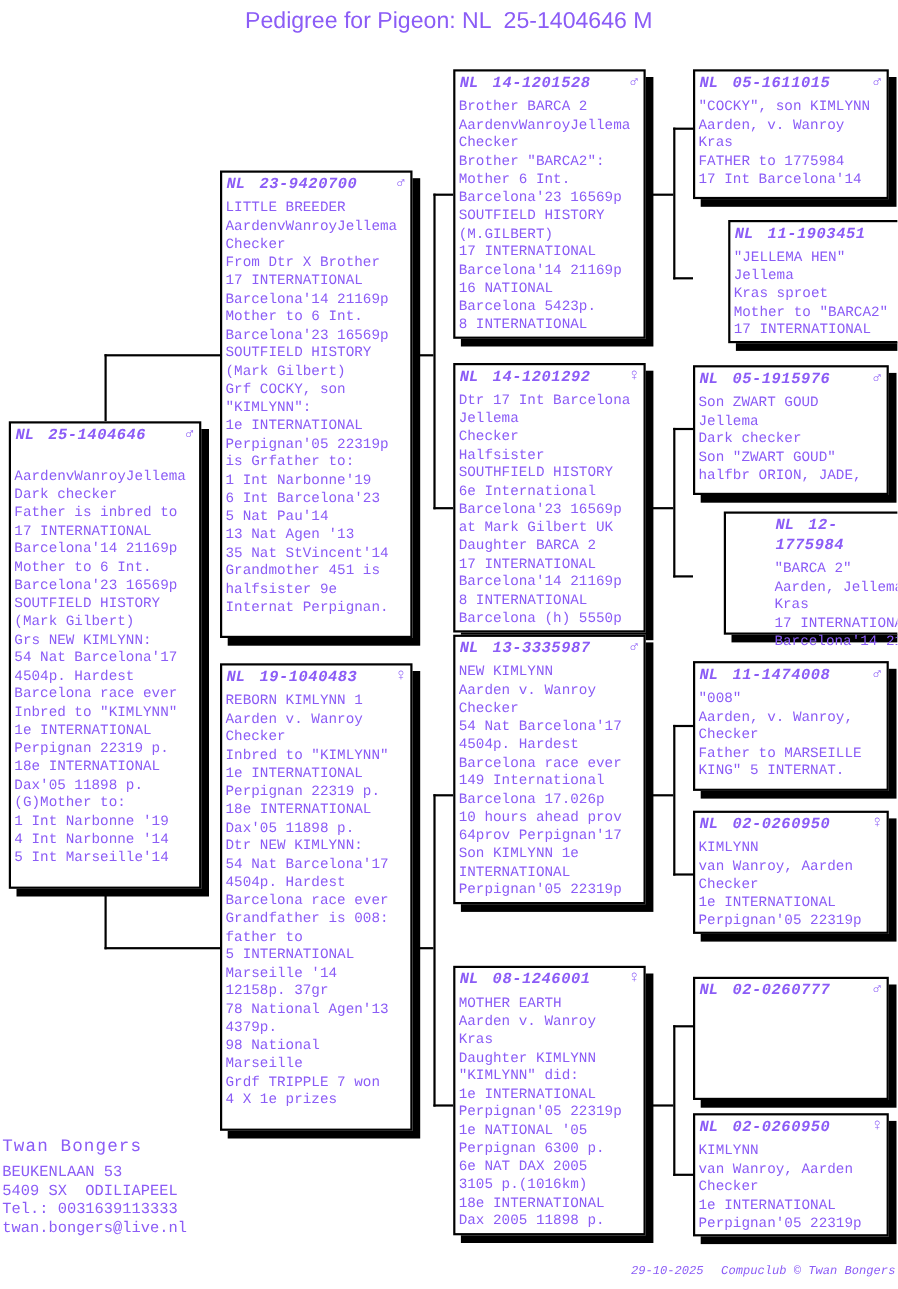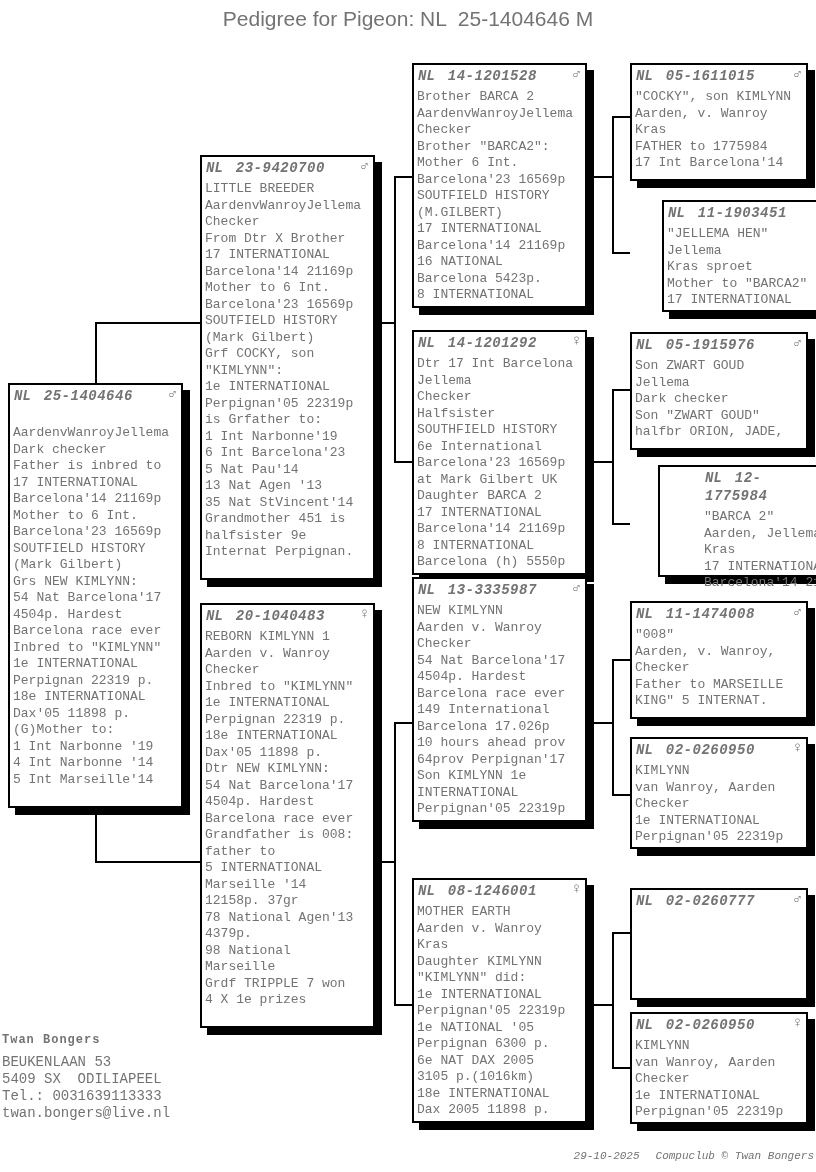--- a/index.html
+++ b/index.html
@@ -1,17 +1,17 @@
 <!DOCTYPE html>
 <html><head>
 <meta charset="utf-8">
 <style>
   html,body{margin:0;padding:0;background:#fff;}
   #page{position:relative;width:816px;height:1172px;background:#ffffff;overflow:hidden;
-        font-family:"Liberation Mono","DejaVu Sans Mono",monospace;color:#737373;}
+        font-family:"Liberation Mono","DejaVu Sans Mono",monospace;color:#8b5cf6;}
   .title{position:absolute;left:0;top:7px;width:816px;text-align:center;white-space:pre;
          font-family:"Liberation Sans","DejaVu Sans",sans-serif;font-size:21px;}
   .box{position:absolute;background:#fff;border:2px solid #000;box-sizing:border-box;
        box-shadow:7px 7px 0 #000;padding:1px 3px;}
   .hdr{display:flex;justify-content:space-between;align-items:flex-start;
        font-style:italic;font-weight:bold;font-size:14px;line-height:18px;padding:1px 1px 0 1px;}
   .ring{margin-left:13px;letter-spacing:.5px;}
   .sex{font-style:normal;font-weight:bold;font-size:15px;line-height:15px;}
   .body{font-size:13px;line-height:16.5px;white-space:pre;padding-top:4px;}
   .subject .body{padding-top:20px;}
@@ -27,21 +27,21 @@
   .pos-mgm{left:412px;top:878px;width:175px;height:245px;}
   .pos-g1{left:630px;top:63px;width:178px;height:118px;}
   .pos-g2{left:630px;top:200px;width:178px;height:112px;margin-left:32px;}
   .pos-g3{left:630px;top:332px;width:178px;height:118px;}
   .pos-g4{left:658px;top:465px;width:178px;height:112px;padding-left:44px;}
   .pos-g5{left:630px;top:601px;width:178px;height:118px;}
   .pos-g6{left:630px;top:737px;width:178px;height:112px;}
   .pos-g7{left:630px;top:875px;width:178px;height:112px;margin-top:13px;}
   .pos-g8{left:630px;top:1012px;width:178px;height:112px;}
   .breeder{position:absolute;left:2px;top:1033px;}
-  .bname{font-weight:bold;font-size:12px;letter-spacing:1px;margin-bottom:7px;}
+  .bname{font-weight:normal;font-size:16px;letter-spacing:1px;margin-bottom:7px;}
   .bline{font-size:14px;line-height:17px;white-space:pre;}
   .footer{position:absolute;right:2px;top:1138px;font-style:italic;font-size:11px;white-space:pre;}
   .credit{margin-left:16px;}
 </style>
 </head>
 <body>
 
 <div id="page">
   <div class="title">Pedigree for Pigeon: NL  25-1404646 M</div>
   <div id="connectors">
@@ -84,21 +84,21 @@
       </div>
       <div class="box pos-father">
         <div class="hdr">
           <span><span>NL</span><span class="ring">23-9420700</span></span>
           <span class="sex">♂</span>
         </div>
         <div class="body"><div class="ln">LITTLE BREEDER</div><div class="ln">AardenvWanroyJellema</div><div class="ln">Checker</div><div class="ln">From Dtr X Brother</div><div class="ln">17 INTERNATIONAL</div><div class="ln">Barcelona'14 21169p</div><div class="ln">Mother to 6 Int.</div><div class="ln">Barcelona'23 16569p</div><div class="ln">SOUTFIELD HISTORY</div><div class="ln">(Mark Gilbert)</div><div class="ln">Grf COCKY, son</div><div class="ln">"KIMLYNN":</div><div class="ln">1e INTERNATIONAL</div><div class="ln">Perpignan'05 22319p</div><div class="ln">is Grfather to:</div><div class="ln">1 Int Narbonne'19</div><div class="ln">6 Int Barcelona'23</div><div class="ln">5 Nat Pau'14</div><div class="ln">13 Nat Agen '13</div><div class="ln">35 Nat StVincent'14</div><div class="ln">Grandmother 451 is</div><div class="ln">halfsister 9e</div><div class="ln">Internat Perpignan.</div></div>
       </div>
       <div class="box pos-mother">
         <div class="hdr">
-          <span><span>NL</span><span class="ring">20-1040483</span></span>
+          <span><span>NL</span><span class="ring">19-1040483</span></span>
           <span class="sex">♀</span>
         </div>
         <div class="body"><div class="ln">REBORN KIMLYNN 1</div><div class="ln">Aarden v. Wanroy</div><div class="ln">Checker</div><div class="ln">Inbred to "KIMLYNN"</div><div class="ln">1e INTERNATIONAL</div><div class="ln">Perpignan 22319 p.</div><div class="ln">18e INTERNATIONAL</div><div class="ln">Dax'05 11898 p.</div><div class="ln">Dtr NEW KIMLYNN:</div><div class="ln">54 Nat Barcelona'17</div><div class="ln">4504p. Hardest</div><div class="ln">Barcelona race ever</div><div class="ln">Grandfather is 008:</div><div class="ln">father to</div><div class="ln">5 INTERNATIONAL</div><div class="ln">Marseille '14</div><div class="ln">12158p. 37gr</div><div class="ln">78 National Agen'13</div><div class="ln">4379p.</div><div class="ln">98 National</div><div class="ln">Marseille</div><div class="ln">Grdf TRIPPLE 7 won</div><div class="ln">4 X 1e prizes</div></div>
       </div>
       <div class="box pos-pgf">
         <div class="hdr">
           <span><span>NL</span><span class="ring">14-1201528</span></span>
           <span class="sex">♂</span>
         </div>
         <div class="body"><div class="ln">Brother BARCA 2</div><div class="ln">AardenvWanroyJellema</div><div class="ln">Checker</div><div class="ln">Brother "BARCA2":</div><div class="ln">Mother 6 Int.</div><div class="ln">Barcelona'23 16569p</div><div class="ln">SOUTFIELD HISTORY</div><div class="ln">(M.GILBERT)</div><div class="ln">17 INTERNATIONAL</div><div class="ln">Barcelona'14 21169p</div><div class="ln">16 NATIONAL</div><div class="ln">Barcelona 5423p.</div><div class="ln">8 INTERNATIONAL</div></div>

